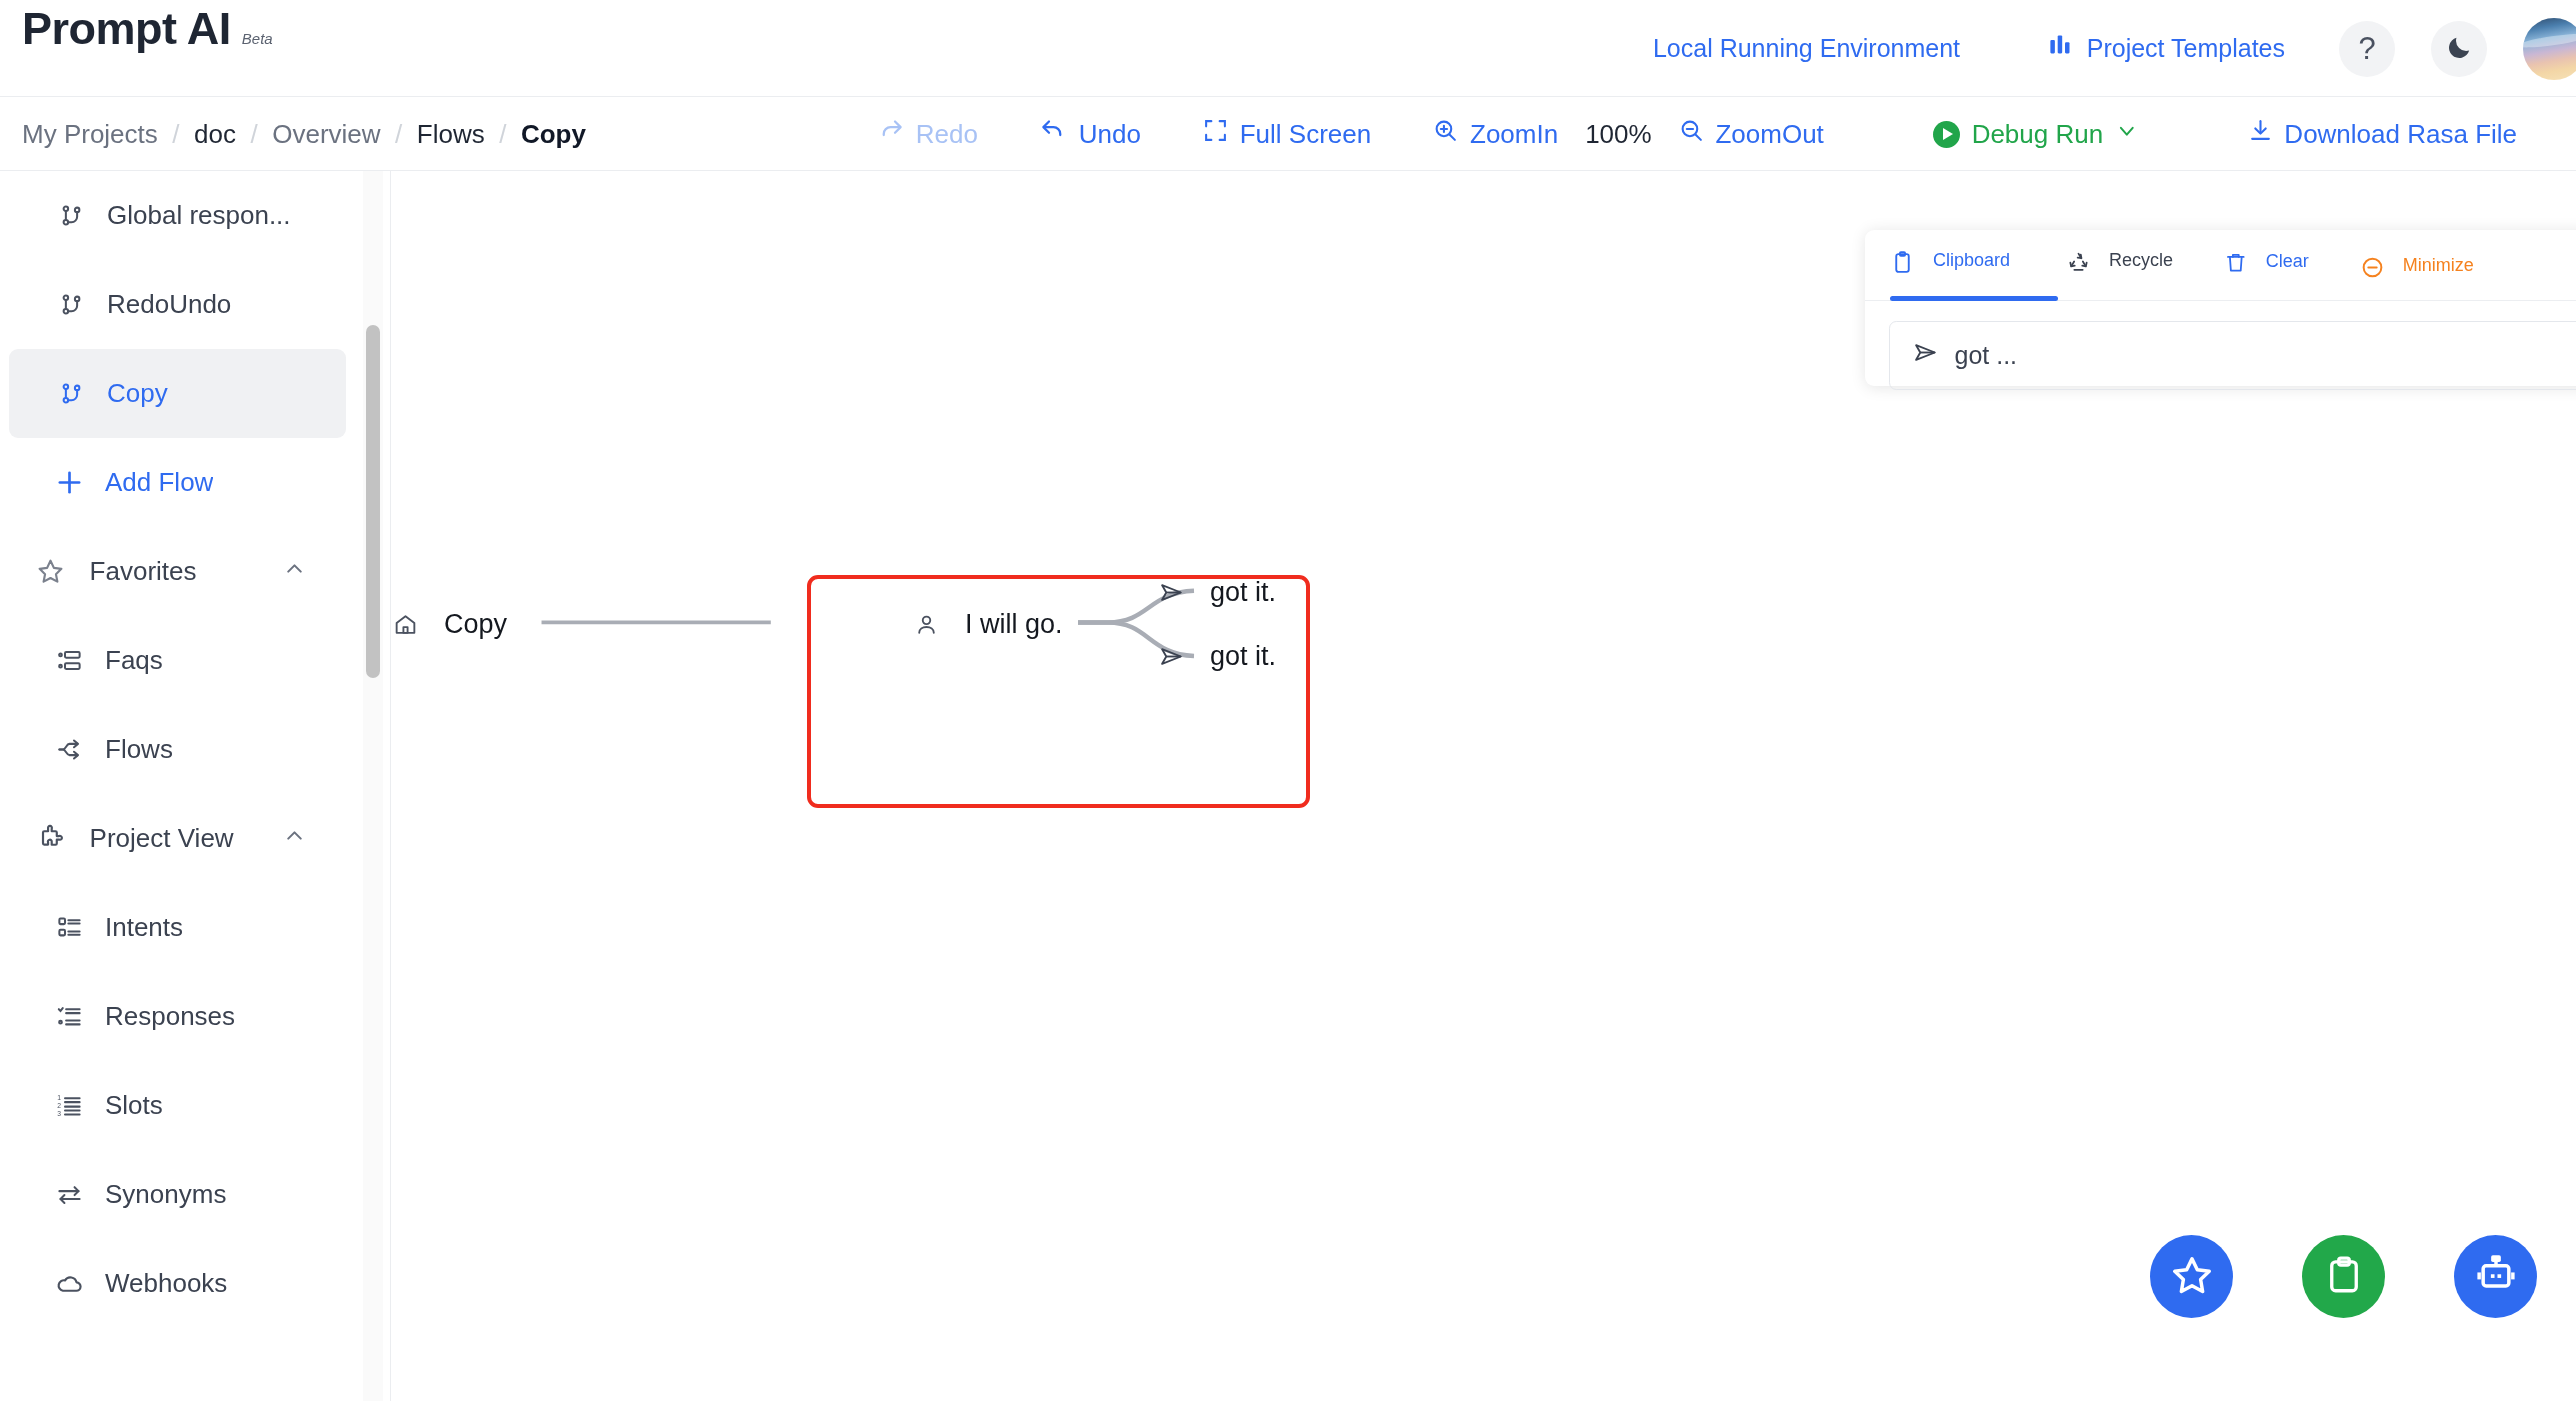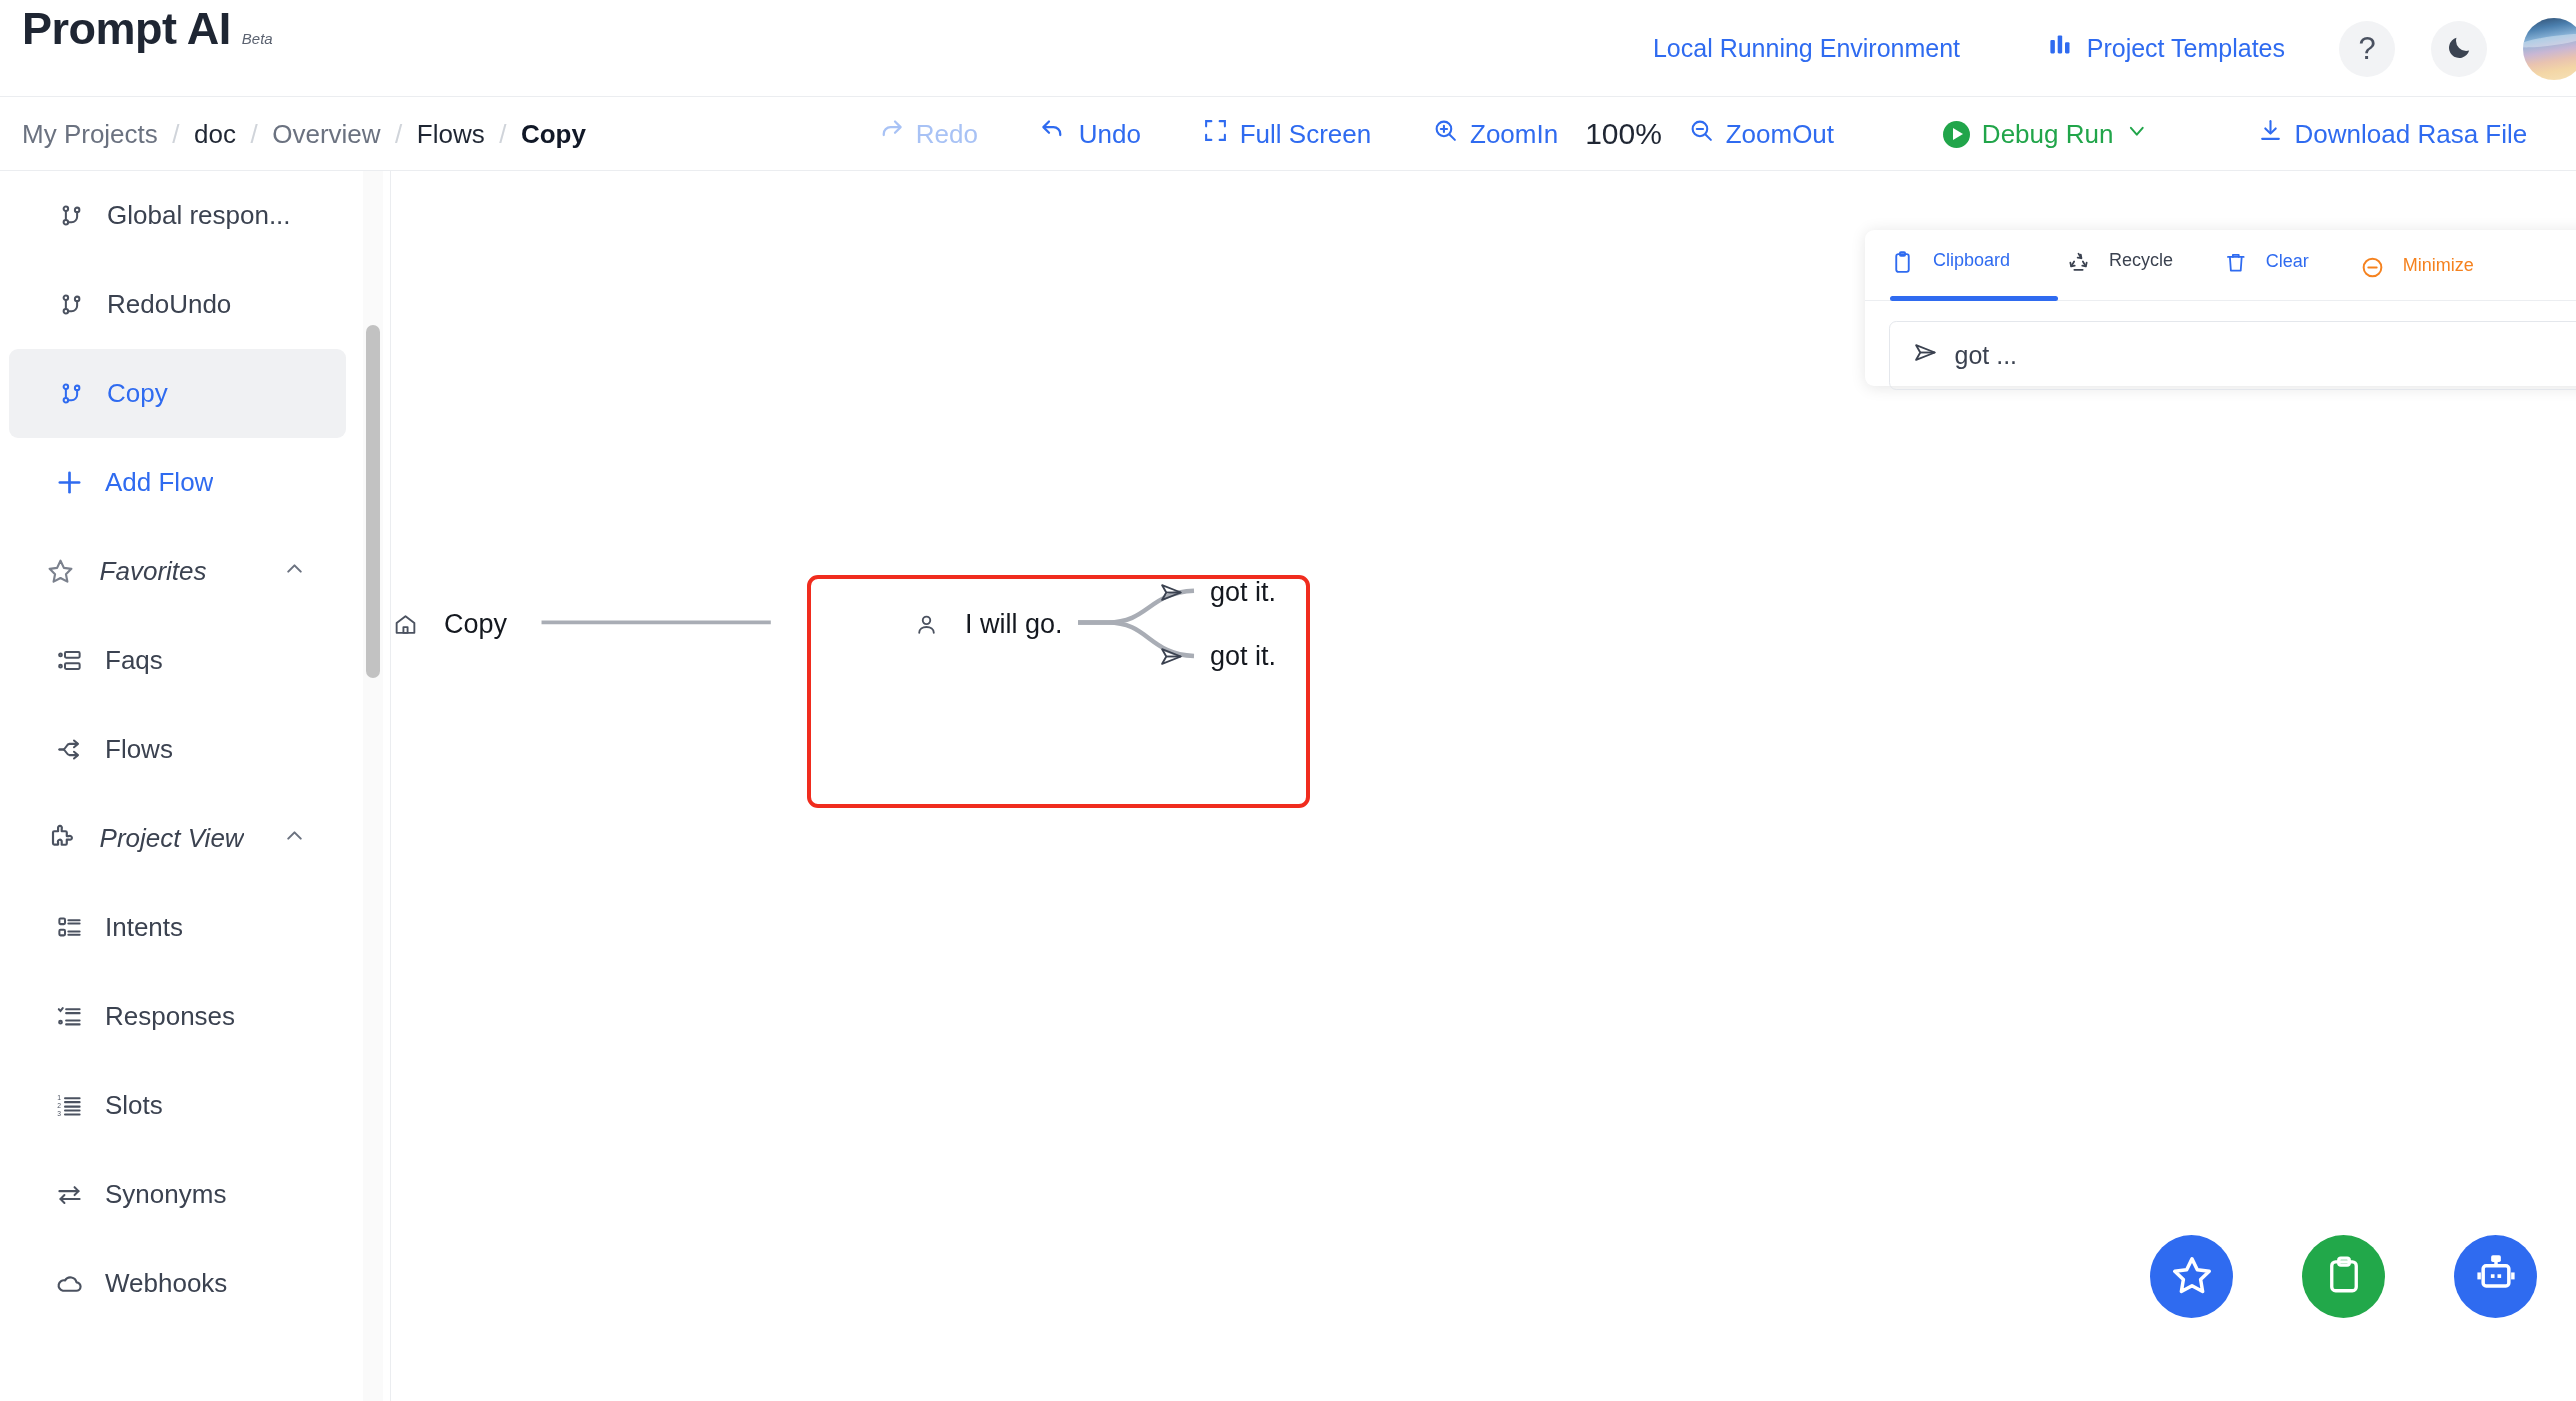--- a/index.html
+++ b/index.html
@@ -79,21 +79,21 @@
     position: absolute; left: 877px; top: 0; height: 74px;
     display: flex; align-items: center;
   }
   .tb-btn {
     display: flex; align-items: center; gap: 11.8px;
     font-size: 26px; color: #2f6bf0; cursor: pointer;
     white-space: nowrap;
   }
   .tb-btn.disabled { color: #a8c2f5; cursor: default; }
   .tb-btn.green { color: #21a54a; }
-  .tb-zoomlevel { font-size: 30px; color: #1f2633; white-space: nowrap; }
+  .tb-zoomlevel { font-size: 26px; color: #1f2633; white-space: nowrap; }
   .gap-68 { width: 62px; }
   .gap-30 { width: 27px; }
   .gap-120 { width: 109px; }
   .playcircle {
     width: 27px; height: 27px; border-radius: 50%;
     background: #21a54a; display: flex; align-items: center;
     justify-content: center;
   }
   .playcircle::after {
     content:""; width:0; height:0; margin-left:2.7px;
@@ -117,22 +117,22 @@
     cursor: pointer; gap: 20px;
   }
   .side-row.flow { padding-left: 56px; }
   .side-row.active {
     background: #f0f1f3; color: #2f6bf0;
     width: 337px; margin-left: 9px; border-radius: 9px;
     padding-left: 47px;
   }
   .side-row.blue { color: #2f6bf0; }
   .side-row.section {
-    padding-left: 45px; gap: 23.6px; color: #3b4250;
-    justify-content: flex-start; position: relative; font-style: italic;
+    padding-left: 35px; gap: 23.6px; color: #3b4250;
+    justify-content: flex-start; position: relative;
   }
   .side-row.section .chev {
     position: absolute; right: 56px; color: #6b7280;
   }
   .side-icon {
     width: 31px; height: 31px; flex: 0 0 31px;
     display: flex; align-items: center; justify-content: center;
   }
   .side-label { white-space: nowrap; overflow: hidden; }
   .scroll-track {

